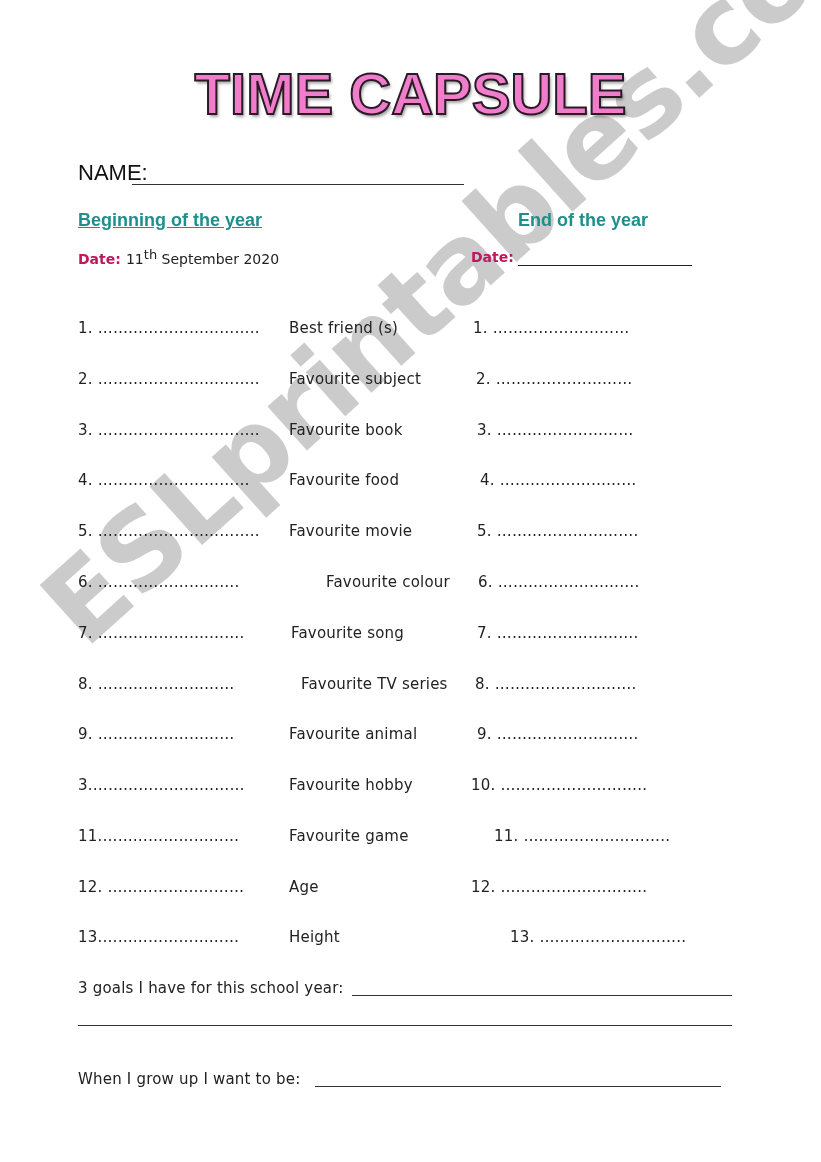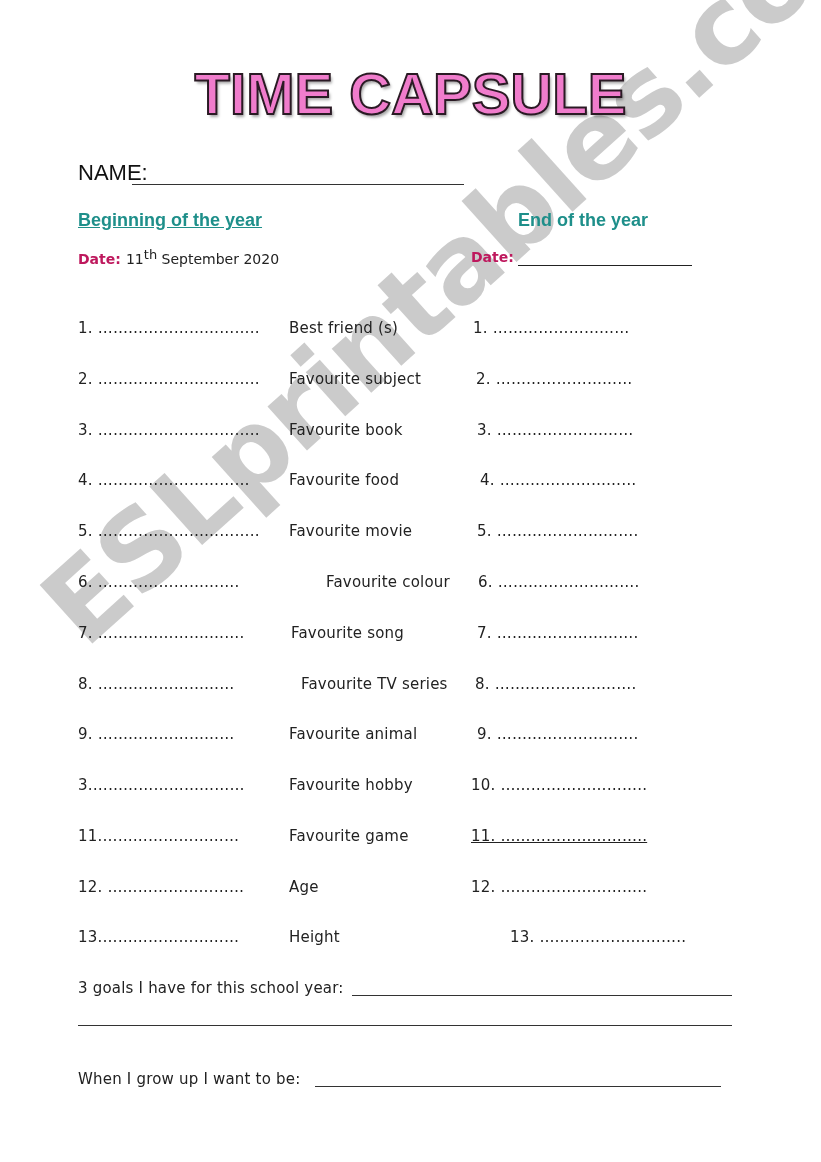--- a/index.html
+++ b/index.html
@@ -107,21 +107,21 @@
   <div class="abs row-text" style="left:78px; top:725px;">9.   ………………………</div>
   <div class="abs row-text" style="left:289px; top:725px;">Favourite animal</div>
   <div class="abs row-text" style="left:477px; top:725px;">9.  ……………………….</div>
 
   <div class="abs row-text" style="left:78px; top:776px;">3.…………………………</div>
   <div class="abs row-text" style="left:289px; top:776px;">Favourite hobby</div>
   <div class="abs row-text" style="left:471px; top:776px;">10.  ………………………..</div>
 
   <div class="abs row-text" style="left:78px; top:827px;">11.………………………</div>
   <div class="abs row-text" style="left:289px; top:827px;">Favourite game</div>
-  <div class="abs row-text" style="left:471px; top:827px;text-decoration:underline;">11. ………………………..</div>
+  <div class="abs row-text" style="left:494px; top:827px;">11. ………………………..</div>
 
   <div class="abs row-text" style="left:78px; top:878px;">12. ………………………</div>
   <div class="abs row-text" style="left:289px; top:878px;">Age</div>
   <div class="abs row-text" style="left:471px; top:878px;">12.  ………………………..</div>
 
   <div class="abs row-text" style="left:78px; top:928px;">13.………………………</div>
   <div class="abs row-text" style="left:289px; top:928px;">Height</div>
   <div class="abs row-text" style="left:474px; top:928px;margin-left:36px;">13.  ………………………..</div>
 </div>
 

